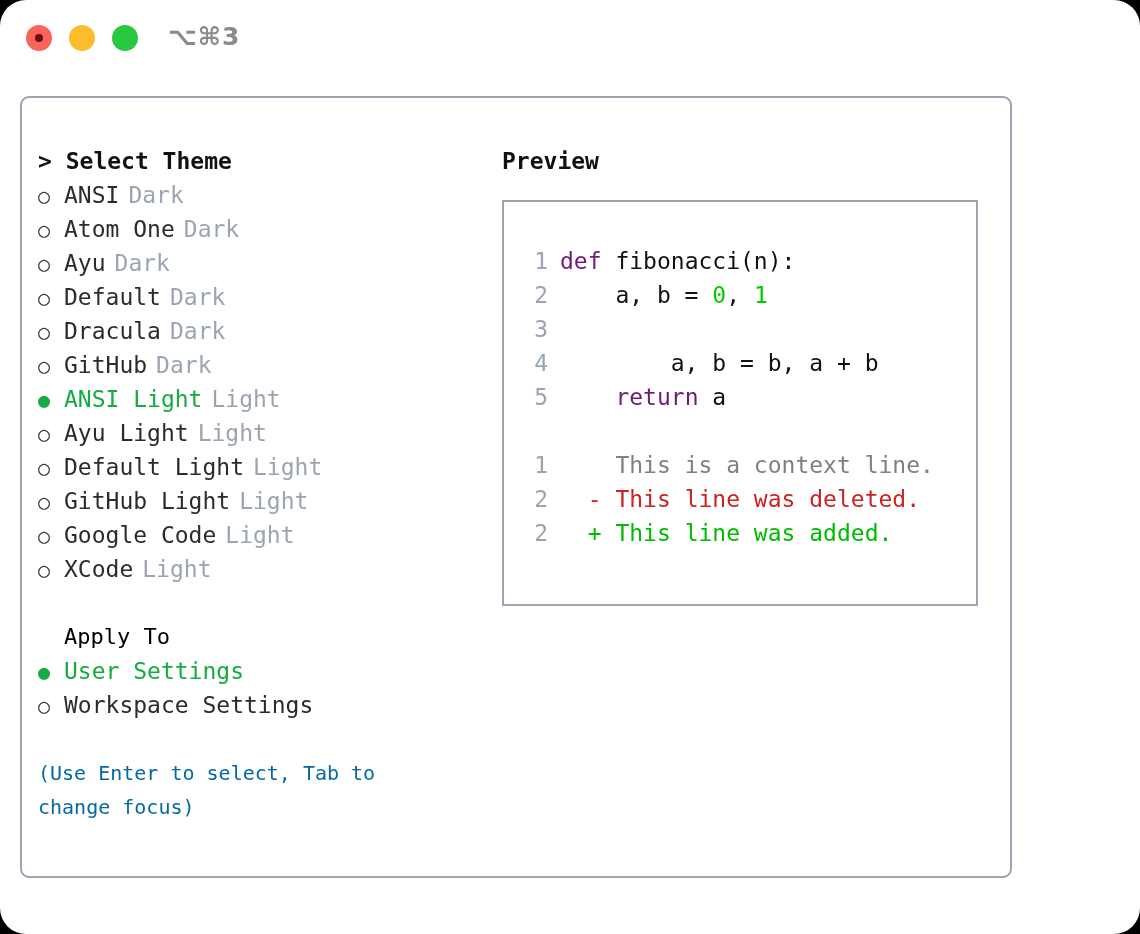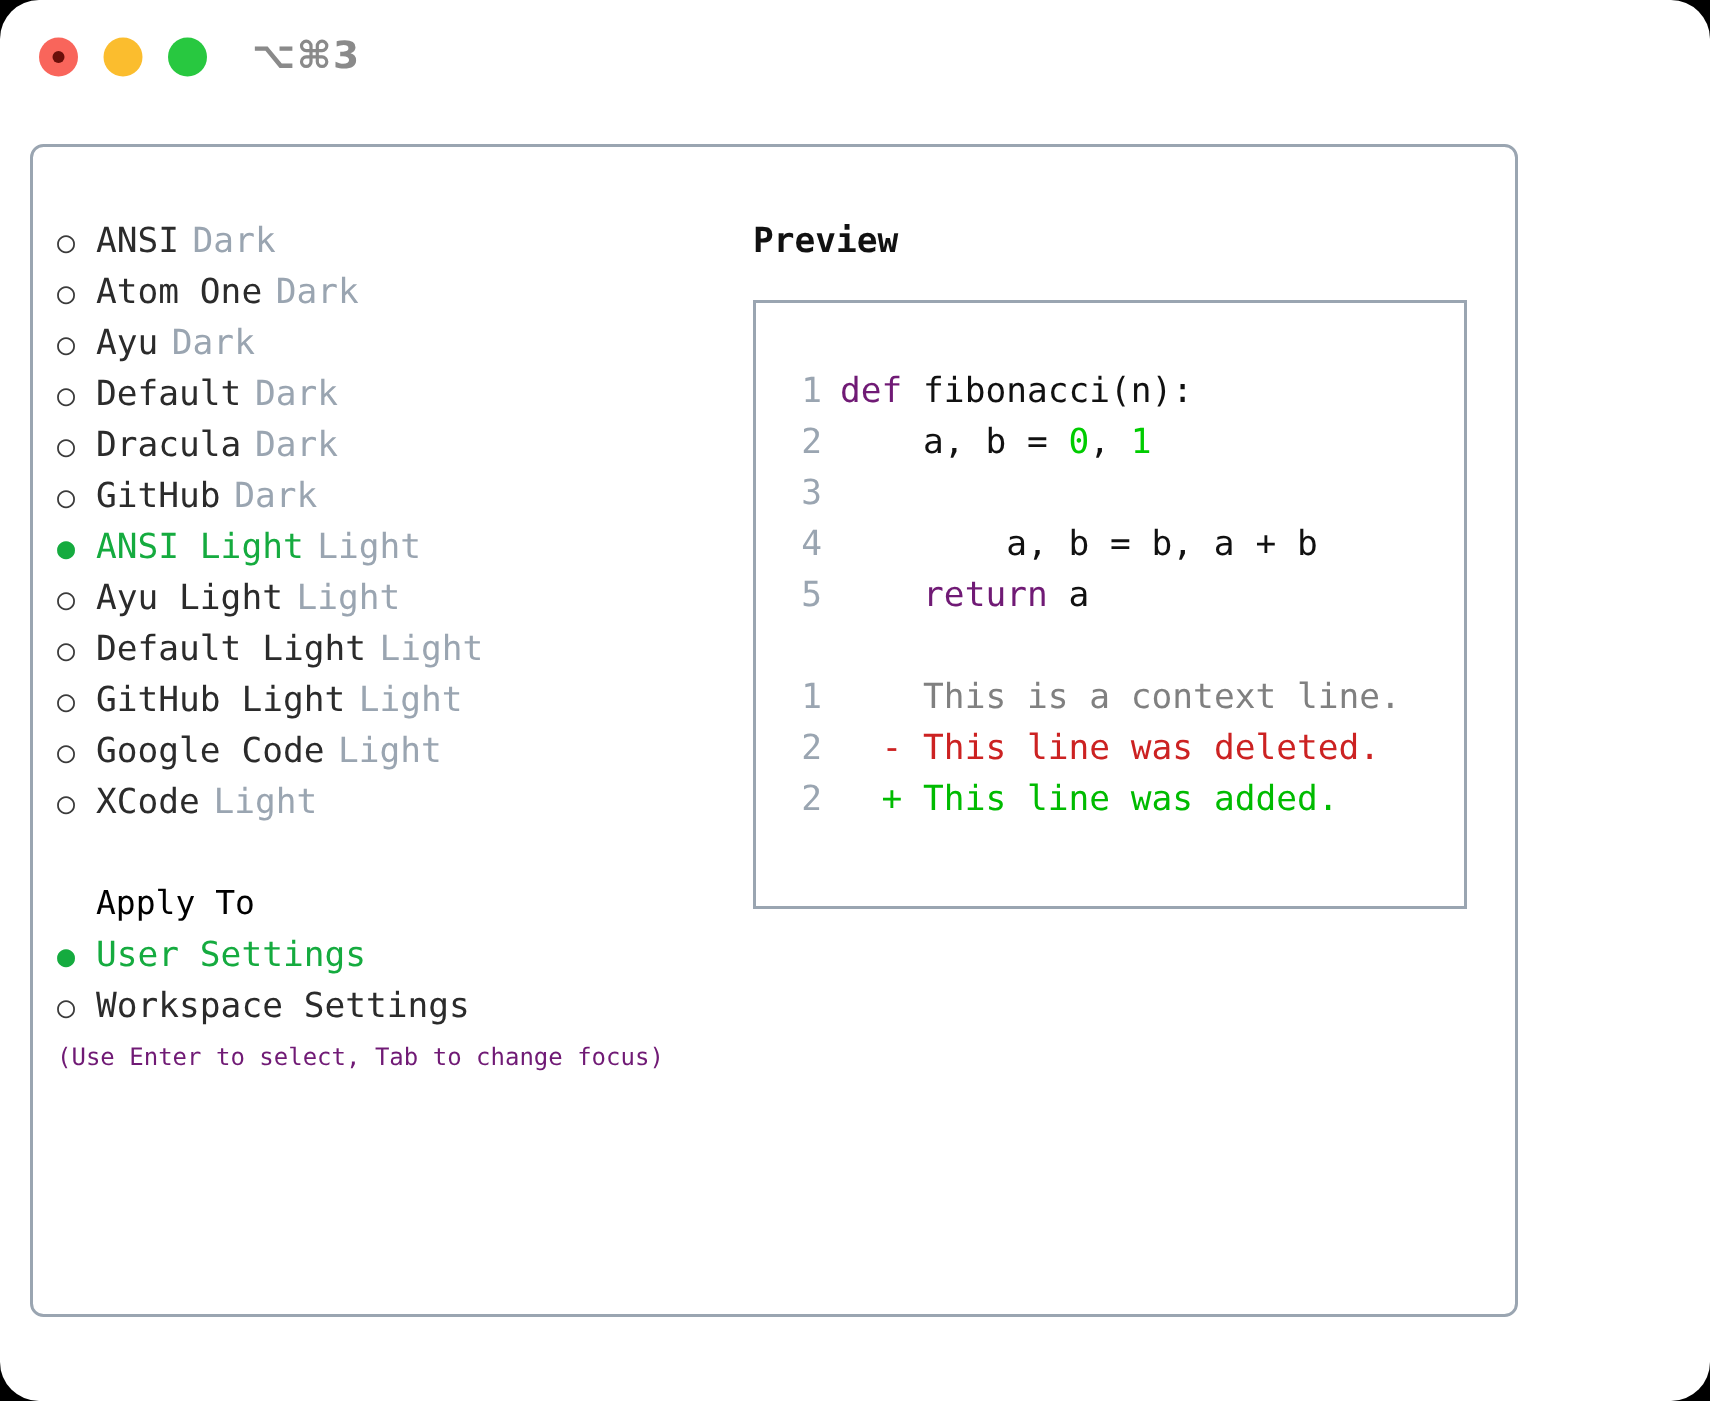--- a/index.html
+++ b/index.html
@@ -121,22 +121,23 @@
   .section-gap { height: 34px; }
   .section-head {
     font-size: 22px;
     color: #000000;
     line-height: 34px;
     height: 34px;
     padding-left: 26px;
     white-space: pre;
   }
   .hint {
-    font-size: 16px;
-    color: #701a75;
+    margin-top: 34px;
+    font-size: 20px;
+    color: #0369a1;
     line-height: 34px;
     width: 410px;
     word-spacing: 0px;
   }
 
   
   .right-col {
     position: absolute;
     left: 480px;
     top: 46px;
@@ -186,20 +187,21 @@
       <span class="dot dot-red"></span>
       <span class="dot dot-yellow"></span>
       <span class="dot dot-green"></span>
     </div>
     <div class="shortcut">⌥⌘3</div>
   </div>
 
   <div class="card">
 
     <div class="left-col">
+      <div class="panel-title">&gt; Select Theme</div>
       <div class="opt-list" id="theme-options">
           <div class="opt-row"><span class="radio">○</span><span class="opt-name">ANSI</span><span class="opt-kind">Dark</span></div>
           <div class="opt-row"><span class="radio">○</span><span class="opt-name">Atom One</span><span class="opt-kind">Dark</span></div>
           <div class="opt-row"><span class="radio">○</span><span class="opt-name">Ayu</span><span class="opt-kind">Dark</span></div>
           <div class="opt-row"><span class="radio">○</span><span class="opt-name">Default</span><span class="opt-kind">Dark</span></div>
           <div class="opt-row"><span class="radio">○</span><span class="opt-name">Dracula</span><span class="opt-kind">Dark</span></div>
           <div class="opt-row"><span class="radio">○</span><span class="opt-name">GitHub</span><span class="opt-kind">Dark</span></div>
           <div class="opt-row"><span class="radio on">●</span><span class="opt-name sel">ANSI Light</span><span class="opt-kind">Light</span></div>
           <div class="opt-row"><span class="radio">○</span><span class="opt-name">Ayu Light</span><span class="opt-kind">Light</span></div>
           <div class="opt-row"><span class="radio">○</span><span class="opt-name">Default Light</span><span class="opt-kind">Light</span></div>

